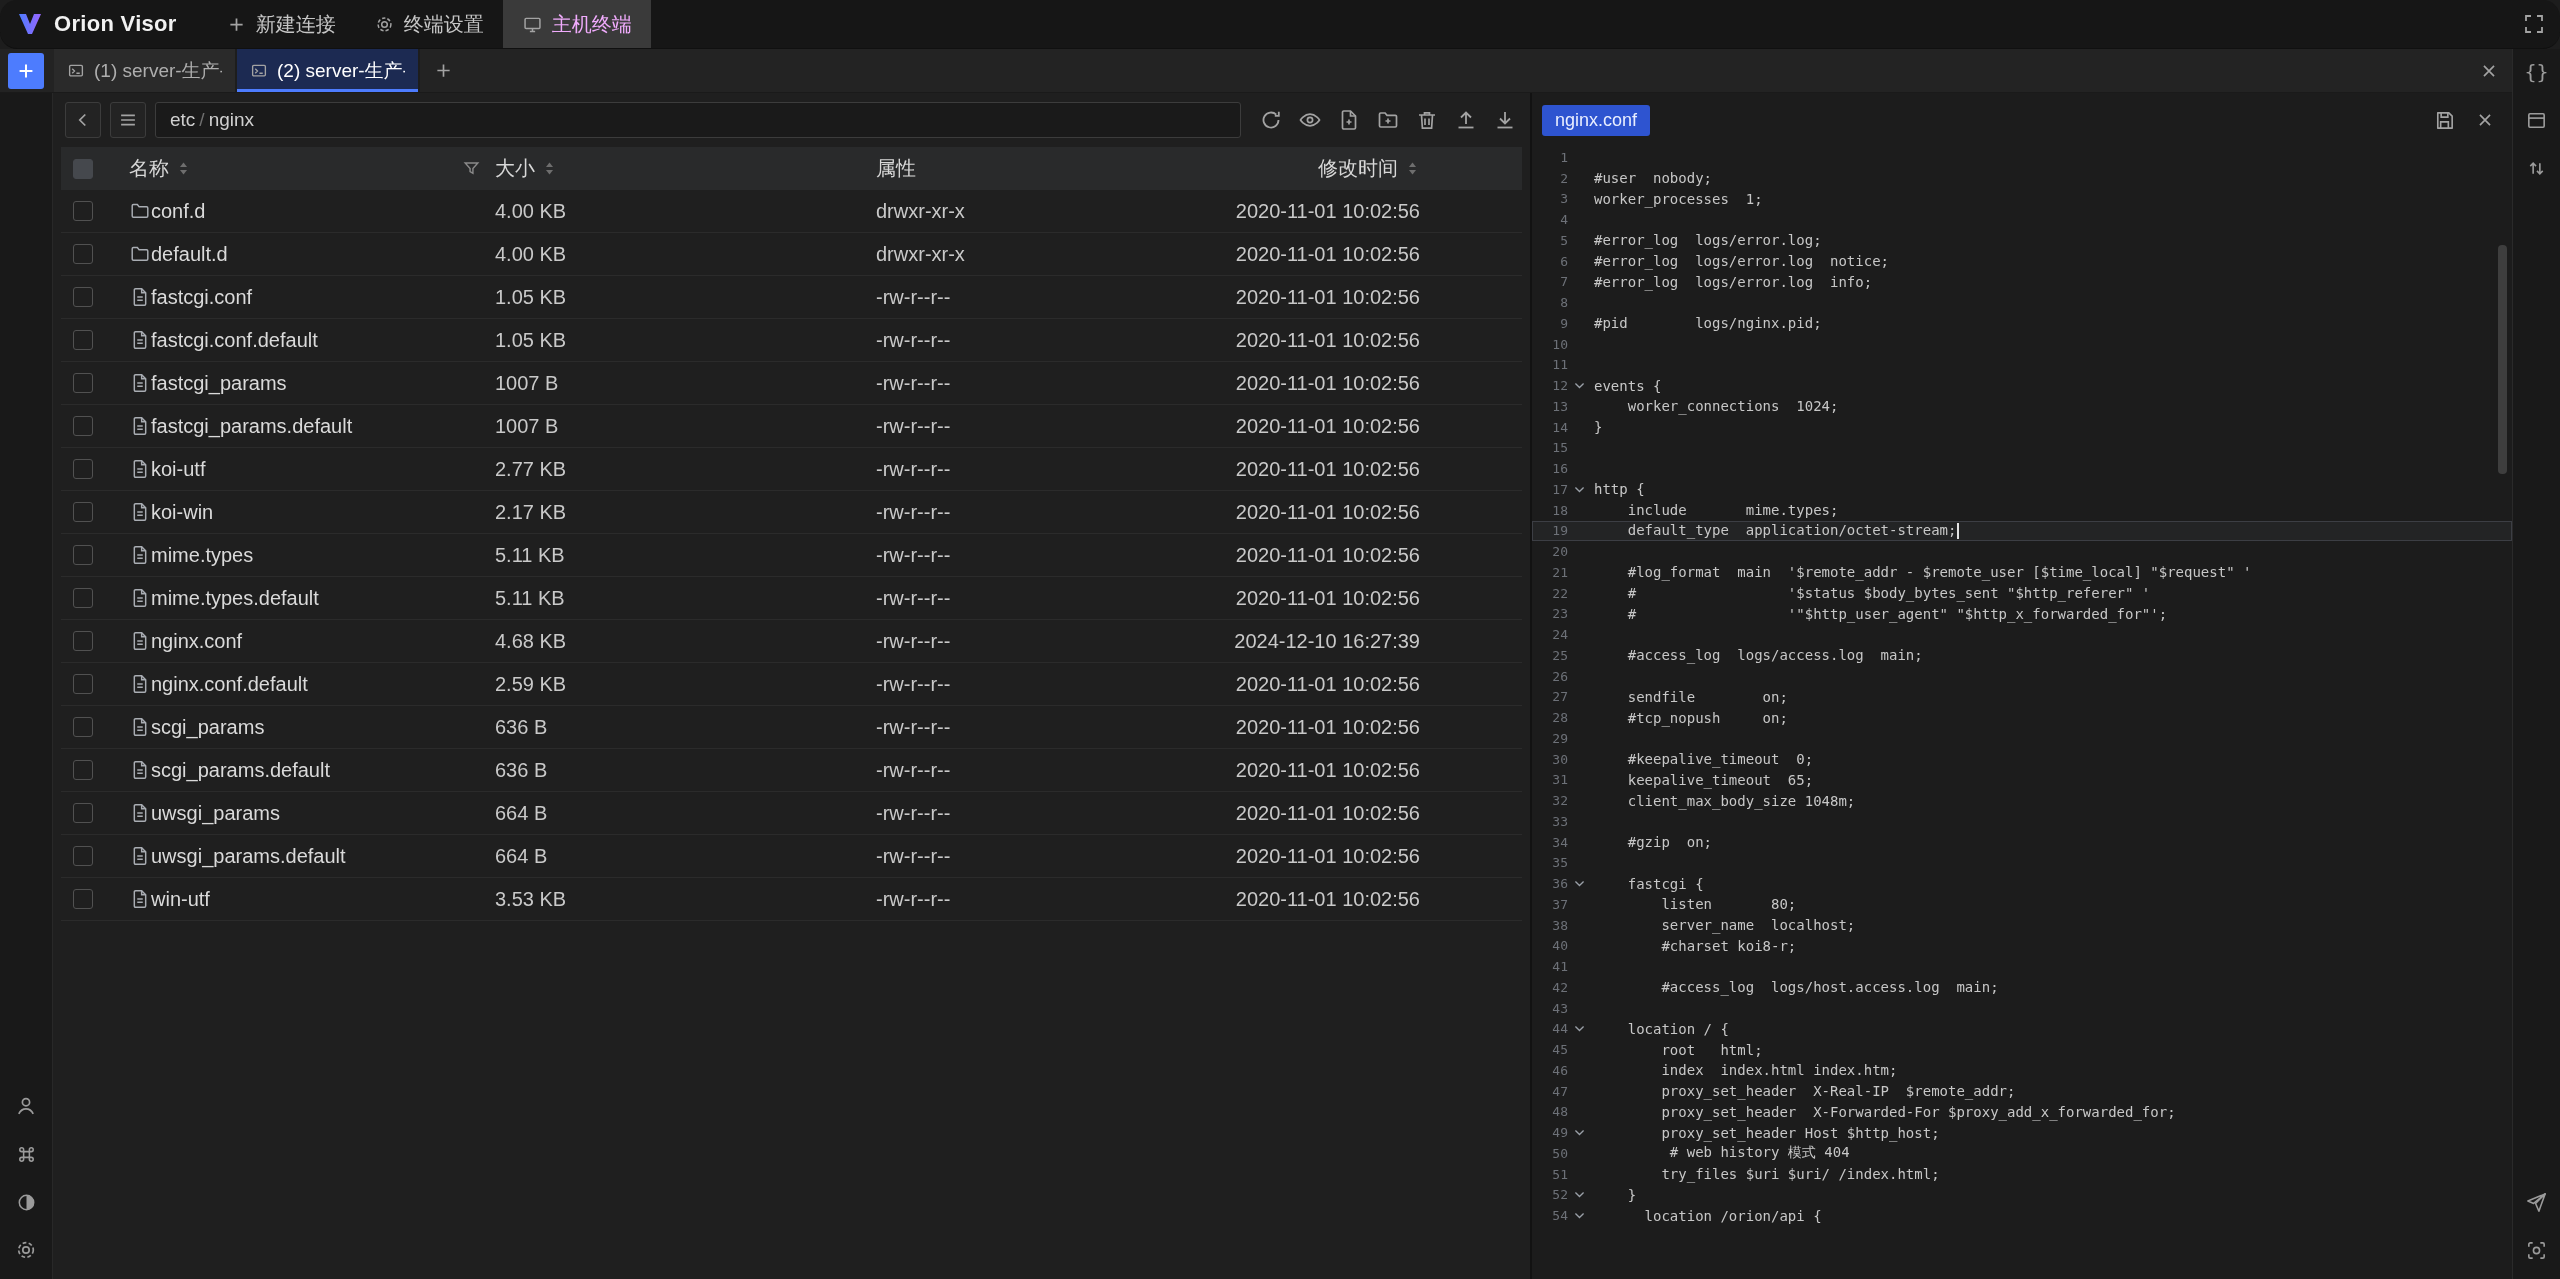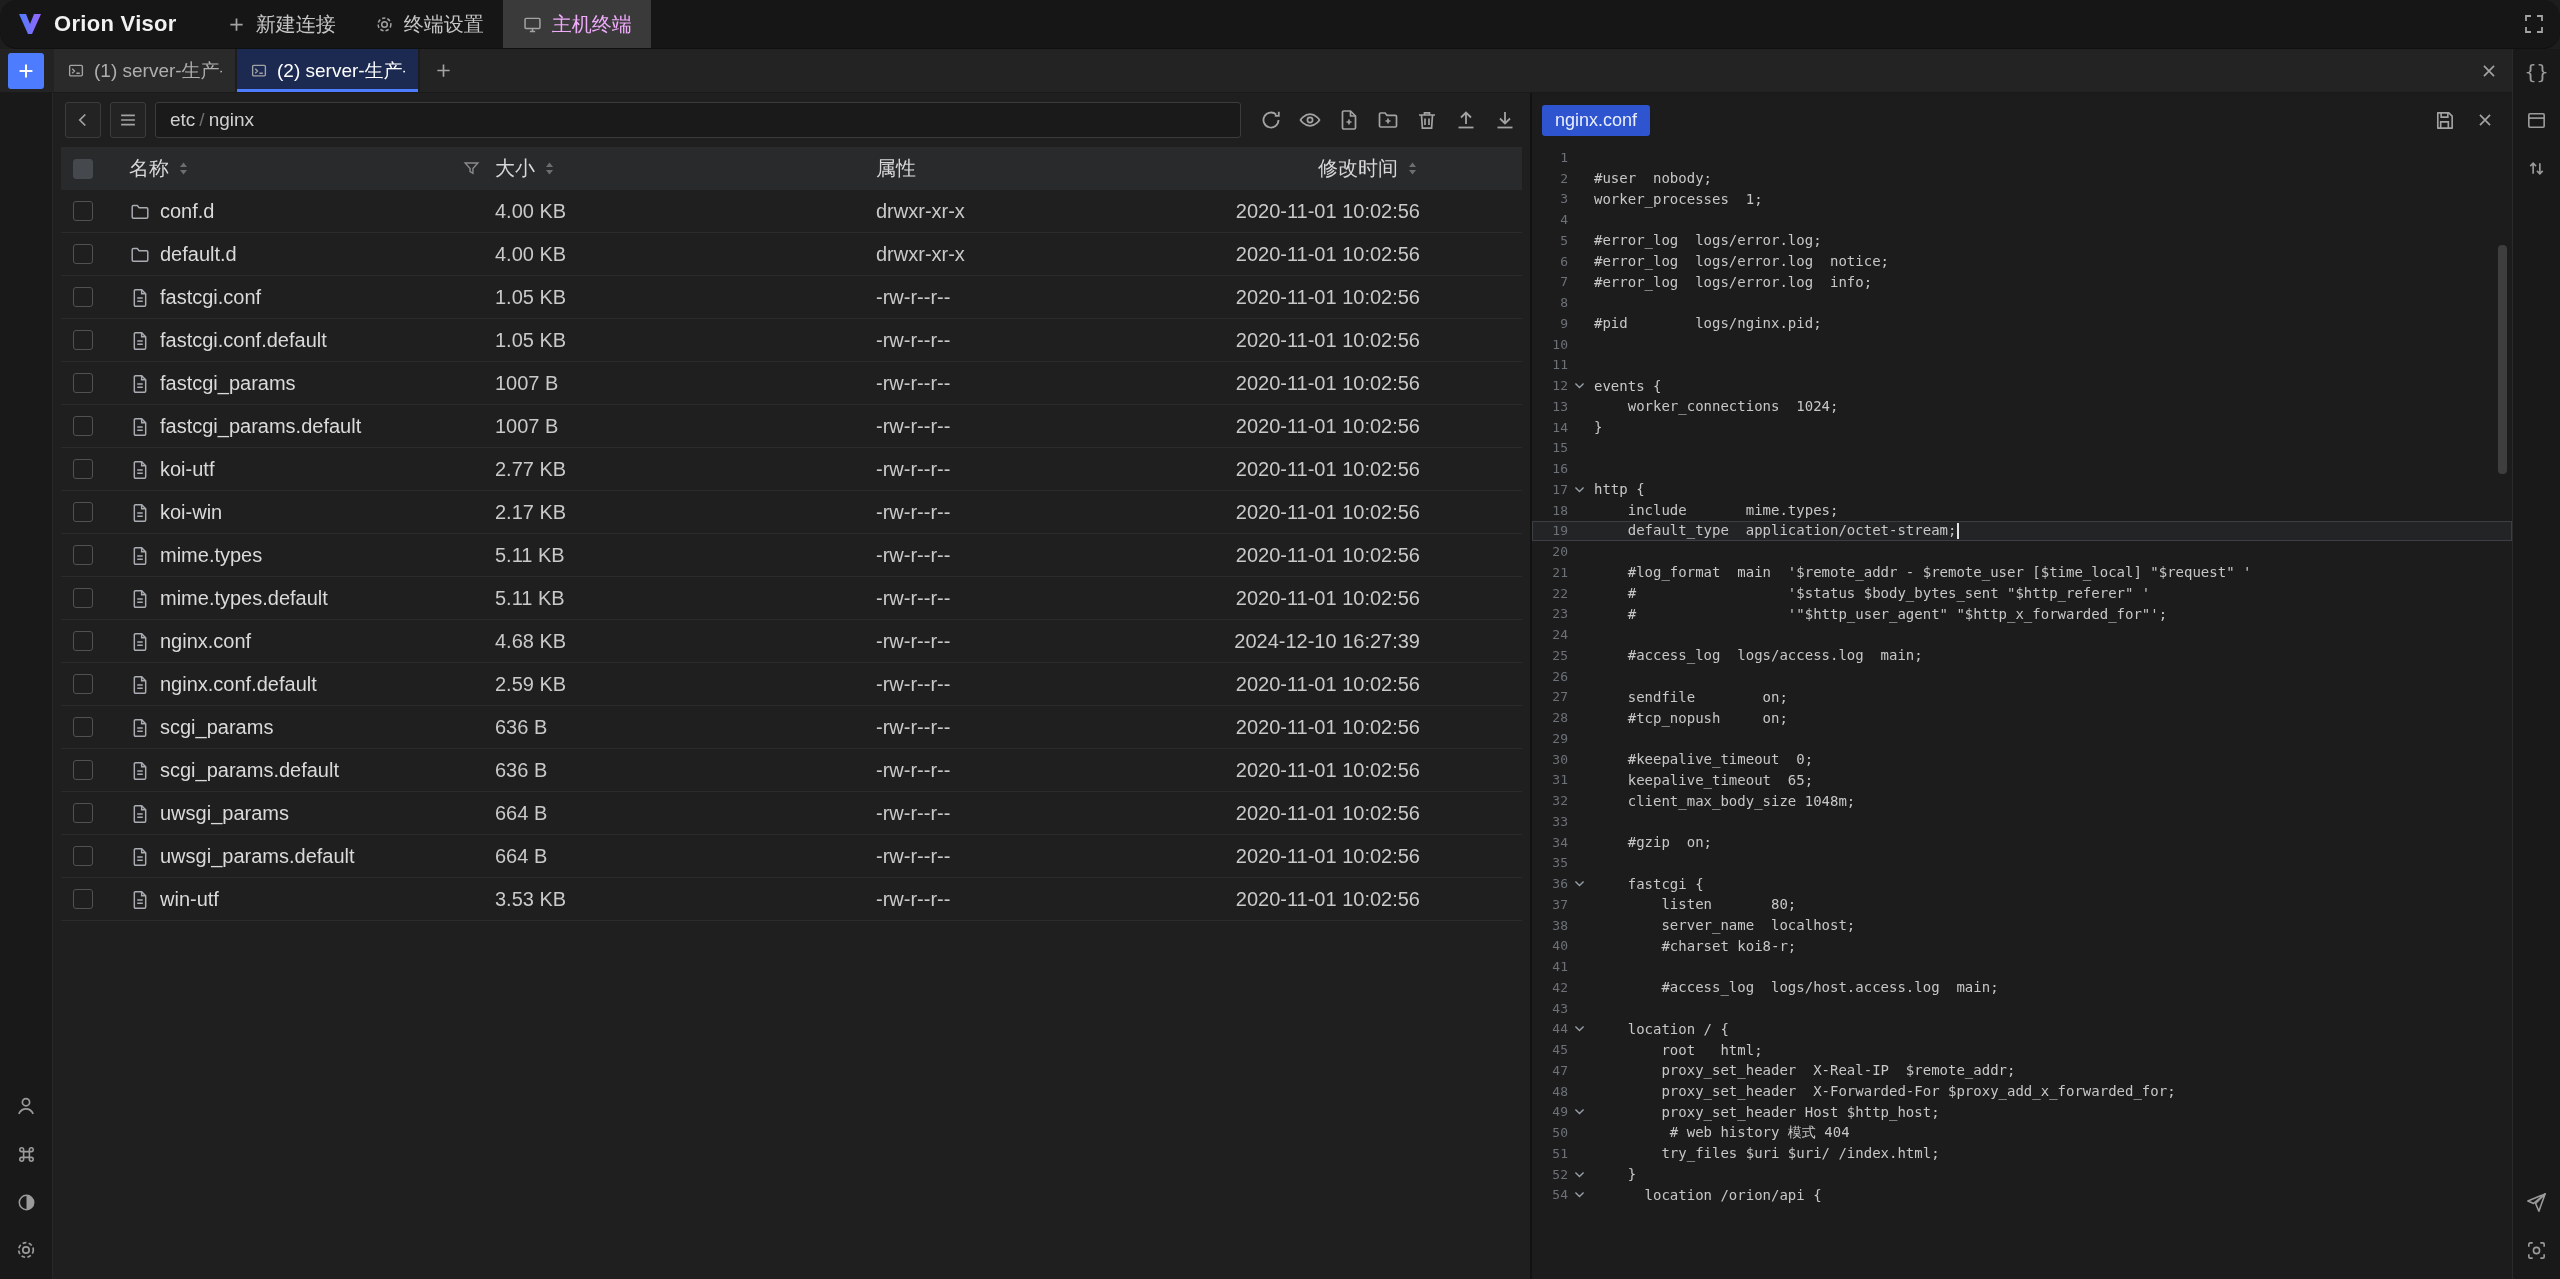--- a/index.html
+++ b/index.html
@@ -49,21 +49,21 @@
   .breadcrumb .sep{color:#6f6f6f;}
   .action-bar{display:flex;align-items:center;gap:13px;margin-left:8px;}
   .tool-icon{width:26px;height:26px;}
 
   .ftable{margin:0 8px;flex:1;overflow:hidden;}
   .thead{height:43px;background:#292a2b;display:flex;align-items:center;font-size:20px;color:#d8d8d8;}
   .trow{height:43px;display:flex;align-items:center;font-size:20px;color:#c9c9c9;border-bottom:1px solid #2b2b2b;}
   .c-check{width:44px;display:flex;justify-content:center;flex:none;}
   .cb{width:20px;height:20px;border:1px solid #515151;border-radius:3px;background:#1f1f1f;display:inline-block;}
   .cb-head{background:#45484d;border-color:#45484d;}
-  .c-name{width:390px;display:flex;align-items:flex-end;gap:9px;padding-left:24px;flex:none;overflow:hidden;}
+  .c-name{width:390px;display:flex;align-items:flex-start;gap:0;padding-left:24px;flex:none;overflow:hidden;}
   .c-name .fname{color:#dadada;white-space:nowrap;}
   .ficon{display:flex;color:#a9adb3;flex:none;}
   .c-size{width:381px;flex:none;}
   .c-attr{width:340px;flex:none;}
   .c-time{flex:1;text-align:right;padding-right:102px;white-space:nowrap;}
   .thead .hcell{display:flex;align-items:center;gap:7px;}
   .thead .c-time{display:flex;align-items:center;justify-content:flex-end;gap:7px;}
   .funnel{margin-left:auto;margin-right:14px;}
 
   
@@ -681,20 +681,21 @@
                 <div class="eline"><span class="lnum">37</span><span class="fold"></span><span class="ltext">        listen       80;</span></div>
                 <div class="eline"><span class="lnum">38</span><span class="fold"></span><span class="ltext">        server_name  localhost;</span></div>
                 <div class="eline"><span class="lnum">40</span><span class="fold"></span><span class="ltext">        #charset koi8-r;</span></div>
                 <div class="eline"><span class="lnum">41</span><span class="fold"></span><span class="ltext"></span></div>
                 <div class="eline"><span class="lnum">42</span><span class="fold"></span><span class="ltext">        #access_log  logs/host.access.log  main;</span></div>
                 <div class="eline"><span class="lnum">43</span><span class="fold"></span><span class="ltext"></span></div>
                 <div class="eline"><span class="lnum">44</span><span class="fold"><svg width="13" height="13" viewBox="0 0 16 16" fill="none" stroke="#9aa0a8" stroke-width="1.6">
                       <path d="M3 5.5l5 5 5-5"></path>
                     </svg></span><span class="ltext">    location / {</span></div>
                 <div class="eline"><span class="lnum">45</span><span class="fold"></span><span class="ltext">        root   html;</span></div>
+                <div class="eline"><span class="lnum">46</span><span class="fold"></span><span class="ltext">        index  index.html index.htm;</span></div>
                 <div class="eline"><span class="lnum">47</span><span class="fold"></span><span class="ltext">        proxy_set_header  X-Real-IP  $remote_addr;</span></div>
                 <div class="eline"><span class="lnum">48</span><span class="fold"></span><span class="ltext">        proxy_set_header  X-Forwarded-For $proxy_add_x_forwarded_for;</span></div>
                 <div class="eline"><span class="lnum">49</span><span class="fold"><svg width="13" height="13" viewBox="0 0 16 16" fill="none" stroke="#9aa0a8" stroke-width="1.6">
                       <path d="M3 5.5l5 5 5-5"></path>
                     </svg></span><span class="ltext">        proxy_set_header Host $http_host;</span></div>
                 <div class="eline"><span class="lnum">50</span><span class="fold"></span><span class="ltext">         # web history 模式 404</span></div>
                 <div class="eline"><span class="lnum">51</span><span class="fold"></span><span class="ltext">        try_files $uri $uri/ /index.html;</span></div>
                 <div class="eline"><span class="lnum">52</span><span class="fold"><svg width="13" height="13" viewBox="0 0 16 16" fill="none" stroke="#9aa0a8" stroke-width="1.6">
                       <path d="M3 5.5l5 5 5-5"></path>
                     </svg></span><span class="ltext">    }</span></div>

